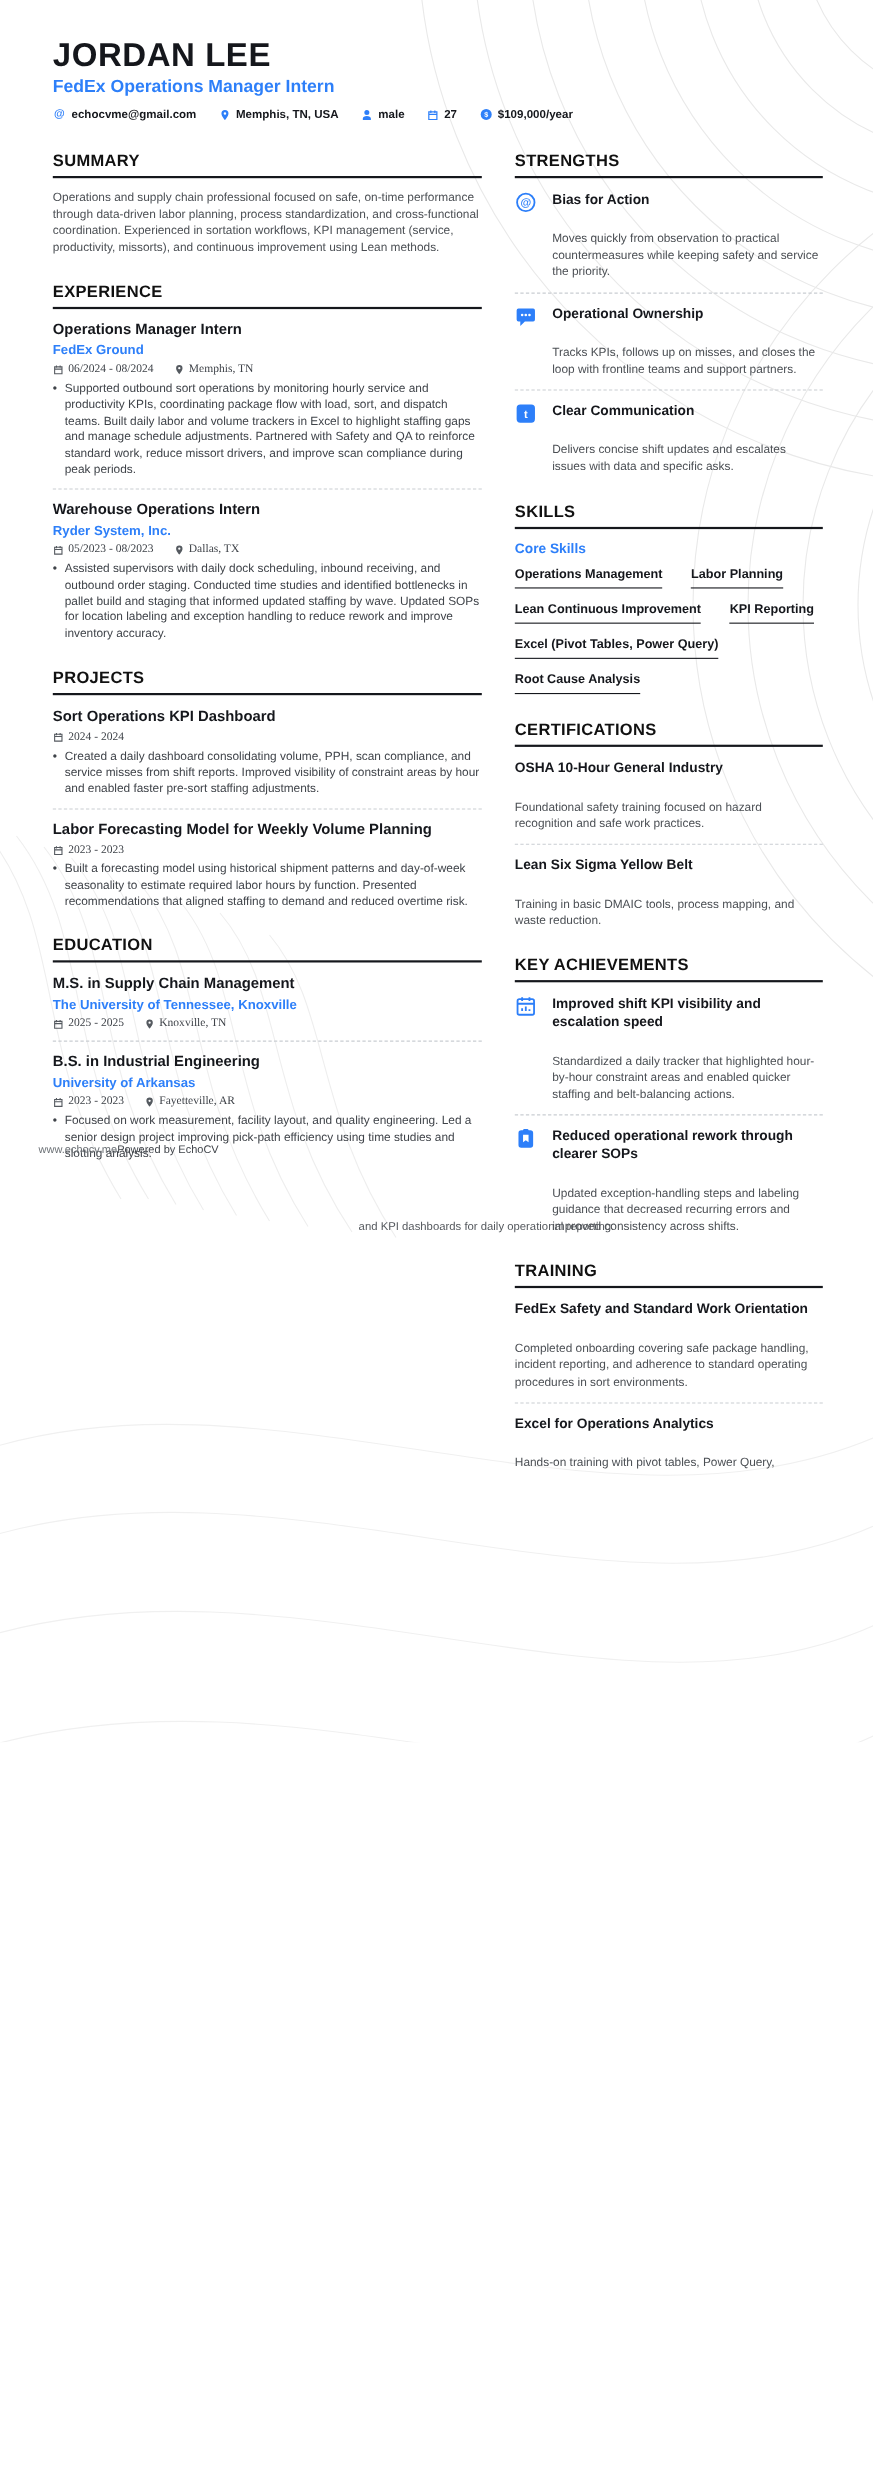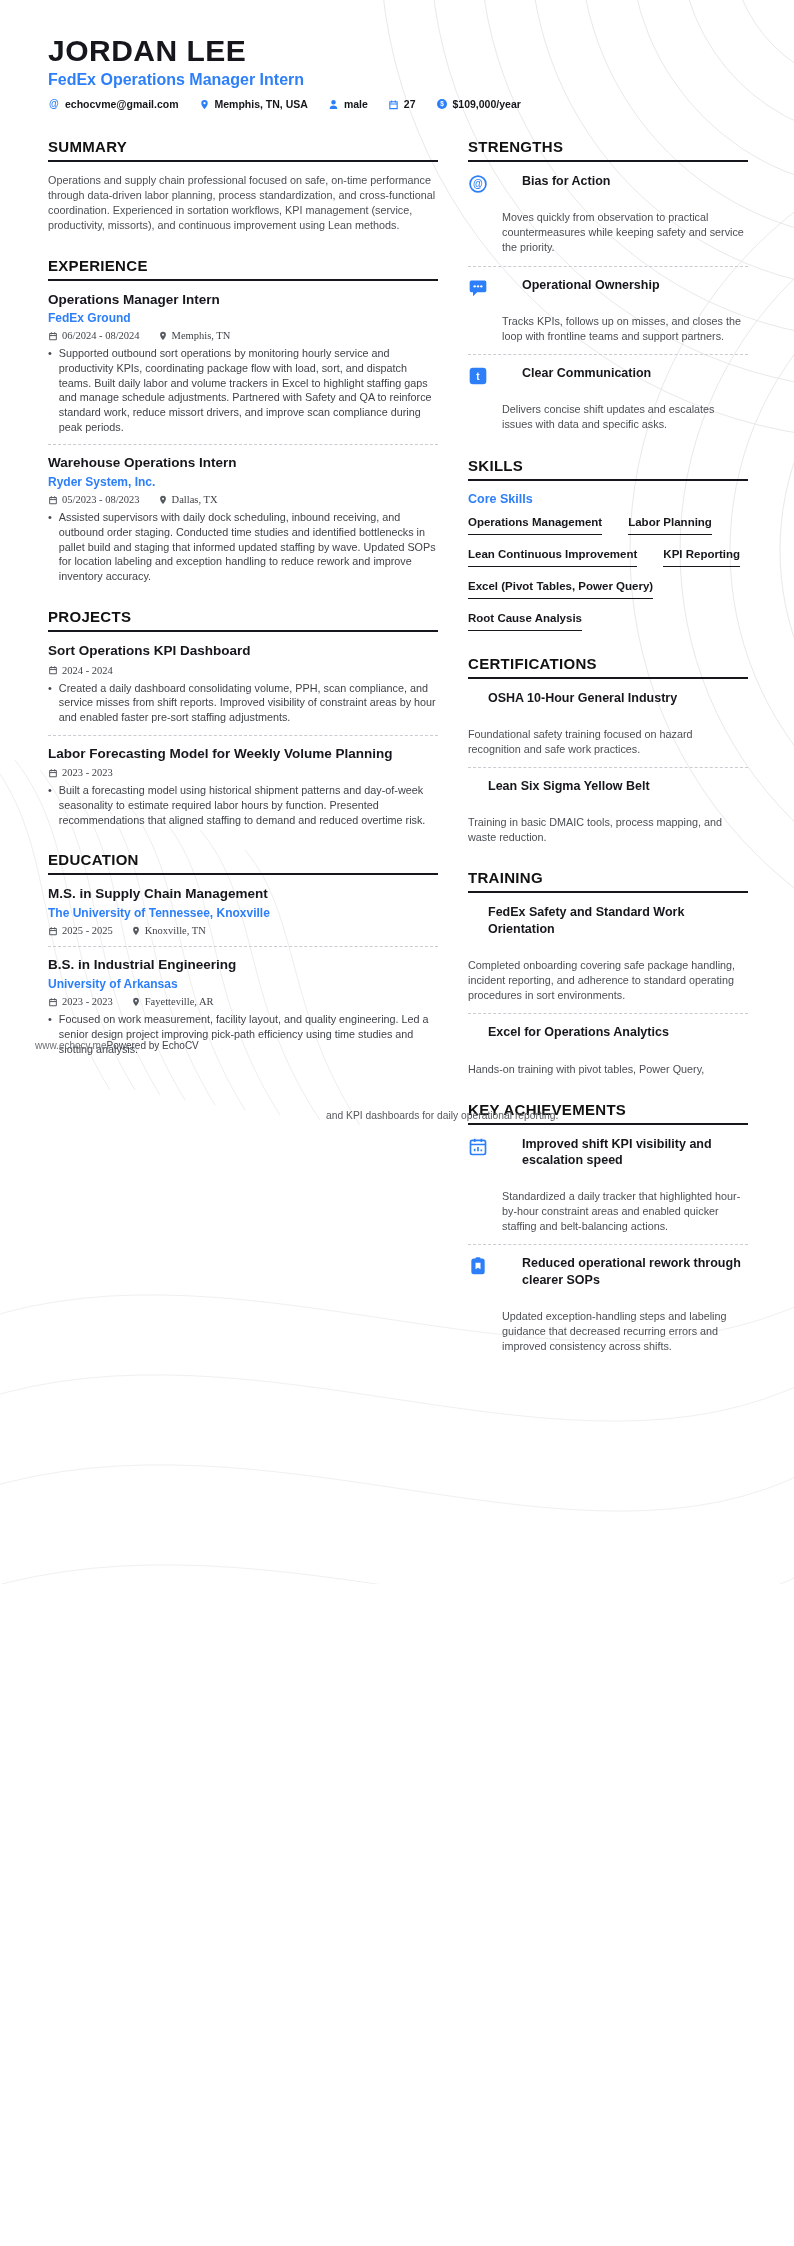--- a/index.html
+++ b/index.html
@@ -39,21 +39,21 @@
   .company { font-size:12px; font-weight:700; color:#2d7ff9; margin-top:3px; }
   .meta-row { display:flex; align-items:flex-start; gap:18px; margin:5px 0 5px 0;
               font-size:10.5px; color:#3f4349;font-family:Liberation Serif, serif; }
   .meta-item { display:flex; align-items:center; gap:4px; }
   .micon { color:#555a60; display:inline-flex; }
   .bullet { display:flex; gap:7px; font-size:10.8px; line-height:1.36; color:#3f4349; }
   .bullet::before { content:"•"; color:#3f4349; font-size:11px; line-height:1.36; }
   .dashed-sep { border-top:1px dashed #c9cdd2; margin:10px 0 10px 0; }
 
   
-  .rc-title { font-size:12.5px; font-weight:800; color:#15171c; line-height:1.3;margin-left:20px; }
+  .rc-title { font-size:12.5px; font-weight:800; color:#15171c; line-height:1.3; }
   .rc-text  { font-size:10.8px; line-height:1.4; color:#4b4f54; margin-top:21px; }
   .icon-item { display:flex; gap:12px; }
   .icon-box { width:22px; flex:0 0 22px; padding-top:1px; }
 
   .skills-group { font-size:12.5px; font-weight:800; color:#2d7ff9; margin-bottom:10px; }
   .skill-tags { display:flex; flex-wrap:wrap; column-gap:26px; row-gap:13px; }
   .skill-tag { font-size:11.5px; font-weight:800; color:#15171c;
                padding-bottom:6px; border-bottom:1.8px solid #15171c; }
 
   
@@ -401,33 +401,20 @@
           <div class="rc-text">Foundational safety training focused on hazard recognition and safe work practices.</div>
         </div>
         <div class="dashed-sep"></div>
         <div>
           <div class="rc-title">Lean Six Sigma Yellow Belt</div>
           <div class="rc-text">Training in basic DMAIC tools, process mapping, and waste reduction.</div>
         </div>
       </div>
 
       <div class="section">
-        <div class="sec-head">TRAINING</div>
-        <div>
-          <div class="rc-title">FedEx Safety and Standard Work Orientation</div>
-          <div class="rc-text">Completed onboarding covering safe package handling, incident reporting, and adherence to standard operating procedures in sort environments.</div>
-        </div>
-        <div class="dashed-sep"></div>
-        <div>
-          <div class="rc-title">Excel for Operations Analytics</div>
-          <div class="rc-text">Hands-on training with pivot tables, Power Query,</div>
-        </div>
-      </div>
-
-      <div class="section">
         <div class="sec-head">KEY ACHIEVEMENTS</div>
 
         <div class="icon-item">
           <span class="icon-box">
             <svg width="20" height="20" viewBox="0 0 24 24">
                 <rect x="3" y="4" width="18" height="17" rx="2" fill="none" stroke="#2d7ff9" stroke-width="2"></rect>
                 <path stroke="#2d7ff9" stroke-width="2" d="M8 2v4M16 2v4M3 9h18"></path>
                 <path stroke="#2d7ff9" stroke-width="2" d="M8 17v-3M12 17v-5M16 17v-2"></path>
               </svg>
           </span>
@@ -445,20 +432,33 @@
                 <rect x="9" y="1.5" width="6" height="4" rx="1.5" fill="#2d7ff9"></rect>
                 <path d="M9 8h6v8l-3-2-3 2z" fill="#fff"></path>
               </svg>
           </span>
           <div>
             <div class="rc-title">Reduced operational rework through clearer SOPs</div>
             <div class="rc-text">Updated exception-handling steps and labeling guidance that decreased recurring errors and improved consistency across shifts.</div>
           </div>
         </div>
       </div>
+
+      <div class="section">
+        <div class="sec-head">TRAINING</div>
+        <div>
+          <div class="rc-title">FedEx Safety and Standard Work Orientation</div>
+          <div class="rc-text">Completed onboarding covering safe package handling, incident reporting, and adherence to standard operating procedures in sort environments.</div>
+        </div>
+        <div class="dashed-sep"></div>
+        <div>
+          <div class="rc-title">Excel for Operations Analytics</div>
+          <div class="rc-text">Hands-on training with pivot tables, Power Query,</div>
+        </div>
+      </div>
     </div>
 
     <div class="footer footer-1">
       <span class="footer-site">www.echocv.me</span>
       <span class="footer-powered">Powered by EchoCV</span>
     </div>
 
     <div class="overflow-line">and KPI dashboards for daily operational reporting.</div>
 
     <div class="footer footer-2">

